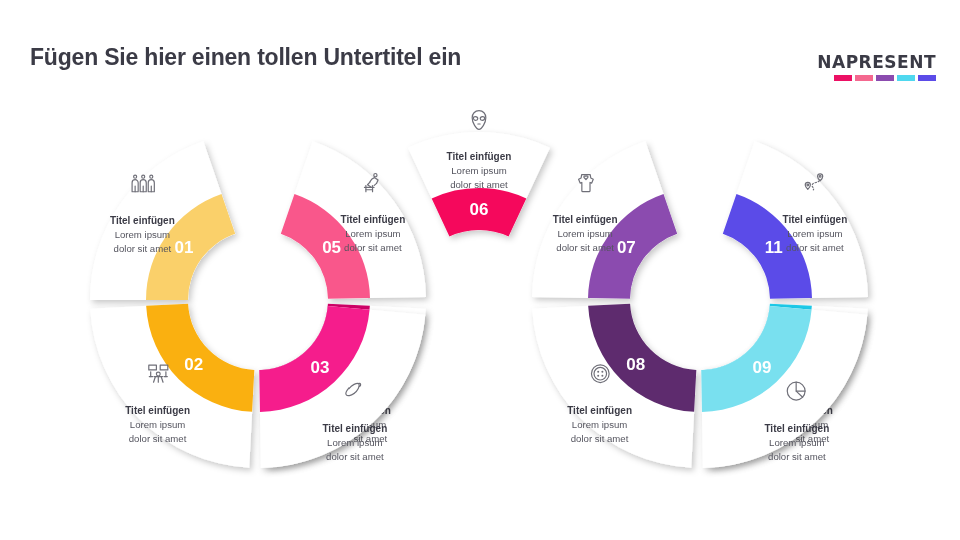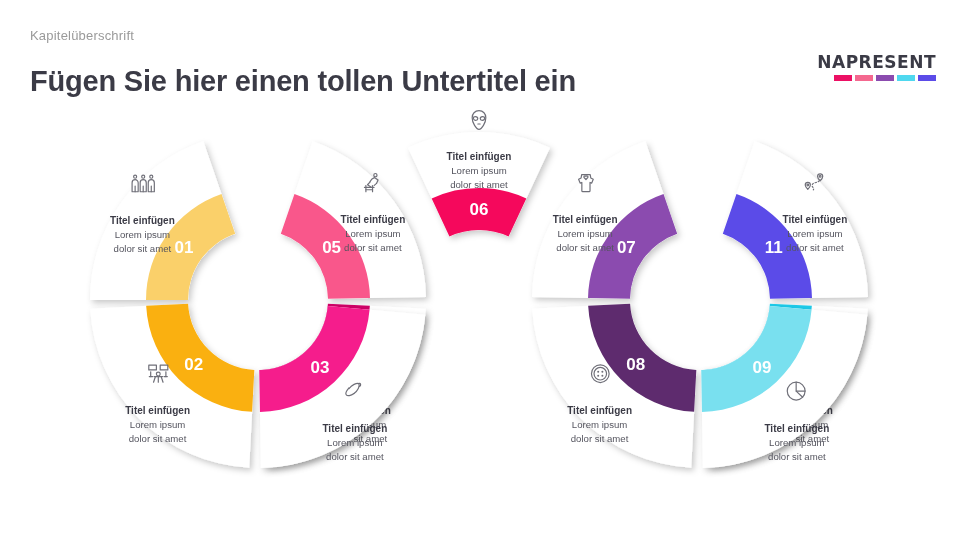--- a/index.html
+++ b/index.html
@@ -3,38 +3,37 @@
 <meta charset="utf-8">
 <style>
   html,body{margin:0;padding:0;}
   body{
     width:960px;height:540px;background:#ffffff;
     font-family:"Liberation Sans", sans-serif;
     overflow:hidden;position:relative;
   }
   .header{position:absolute;left:30px;top:28px;}
   .kicker{font-size:13px;color:#9a9a9a;letter-spacing:.2px;}
-  .title{font-size:29px;font-weight:bold;color:#3b3b46;margin-top:22px;letter-spacing:-.2px;}
+  .title{font-size:23px;font-weight:bold;color:#3b3b46;margin-top:16px;letter-spacing:-.2px;}
   .logo{position:absolute;right:24px;top:52px;}
   .logo-word{font-size:17px;font-weight:bold;color:#3b3b46;letter-spacing:.5px;font-family:"DejaVu Sans", sans-serif;}
   .logo-bars{display:flex;gap:3px;margin-top:3px;justify-content:flex-end;}
   .logo-bars i{display:block;width:18px;height:6px;}
   .stage{position:absolute;left:0;top:0;width:960px;height:540px;}
   svg{display:block;}
   .seg-num{fill:#ffffff;font-size:17px;font-weight:bold;font-family:"Liberation Sans",sans-serif;}
   .lbl-title{font-size:10px;font-weight:bold;fill:#3b3b46;font-family:"Liberation Sans",sans-serif;}
   .lbl-line{font-size:9.6px;fill:#55555f;font-family:"Liberation Sans",sans-serif;}
   .ico{fill:none;stroke:#6f6f78;stroke-width:1.25;stroke-linecap:round;stroke-linejoin:round;}
   .ico-f{fill:#6f6f78;stroke:none;}
 </style>
 </head>
 <body>
 
 <div class="header">
-  <div class="kicker">Kapitelüberschrift</div>
   <div class="title">Fügen Sie hier einen tollen Untertitel ein</div>
 </div>
 
 <div class="logo">
   <div class="logo-word">NAPRESENT</div>
   <div class="logo-bars">
     <i style="background: rgb(236, 16, 100);"></i>
     <i style="background: rgb(244, 104, 143);"></i>
     <i style="background: rgb(139, 75, 175);"></i>
     <i style="background: rgb(79, 216, 239);"></i>

